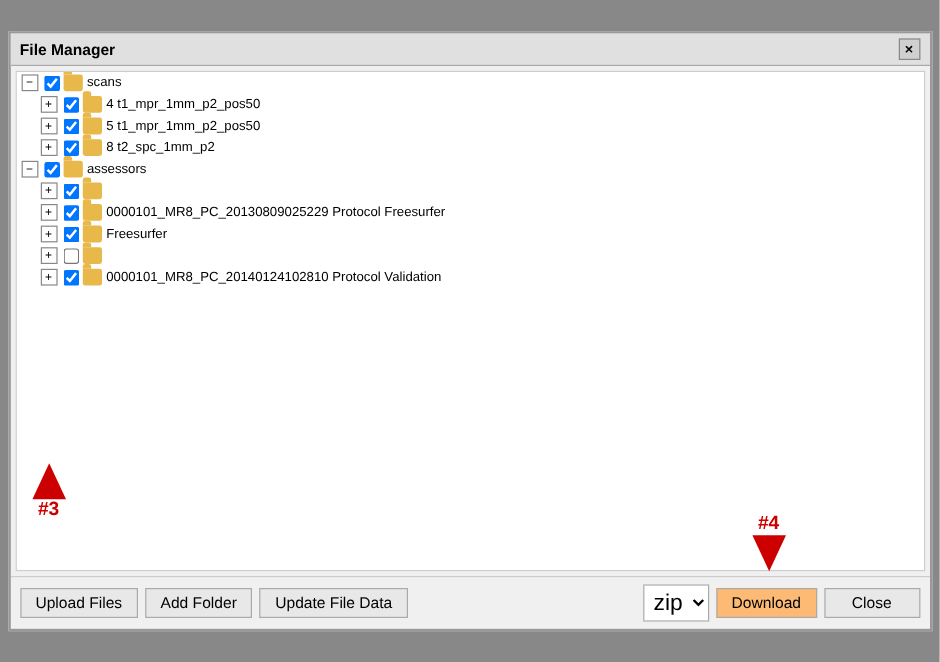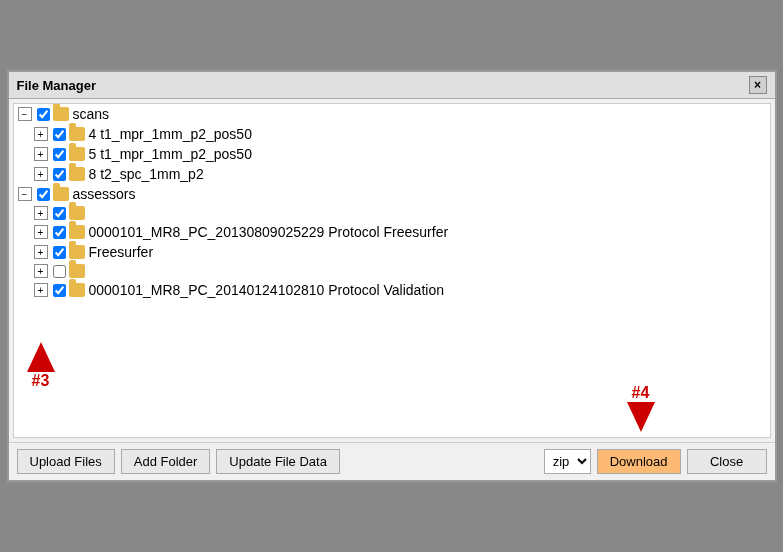--- a/index.html
+++ b/index.html
@@ -8,21 +8,21 @@
       display: flex;
       align-items: center;
       justify-content: center;
       width: 783px;
       height: 552px;
       font-family: Arial, sans-serif;
       font-size: 13px;
     }
     .window {
       width: 770px;
-      height: 412px;
+      height: 500px;
       background: #f0f0f0;
       border: 2px solid #999;
       display: flex;
       flex-direction: column;
     }
     .title-bar {
       background: #e0e0e0;
       border-bottom: 1px solid #aaa;
       padding: 4px 8px;
       display: flex;
@@ -95,21 +95,21 @@
       content: '';
       position: absolute;
       top: -4px;
       left: 0;
       width: 7px;
       height: 4px;
       background: #e8b84b;
       border-radius: 2px 2px 0 0;
     }
     .item-label {
-      font-size: 14px;
+      font-size: 11px;
       color: #000;
     }
     .footer {
       padding: 6px 8px;
       display: flex;
       align-items: center;
       justify-content: space-between;
       border-top: 1px solid #ccc;
     }
     .footer-left {
@@ -136,21 +136,21 @@
     }
     .zip-select-wrap {
       display: flex;
       align-items: center;
       border: 1px solid #aaa;
       background: #fff;
     }
     .zip-select {
       border: none;
       background: transparent;
-      font-size: 13px;
+      font-size: 19px;
       padding: 3px 4px;
       outline: none;
       cursor: pointer;
     }
     .arrow-up {
       width: 0;
       height: 0;
       border-left: 14px solid transparent;
       border-right: 14px solid transparent;
       border-bottom: 30px solid #cc0000;

